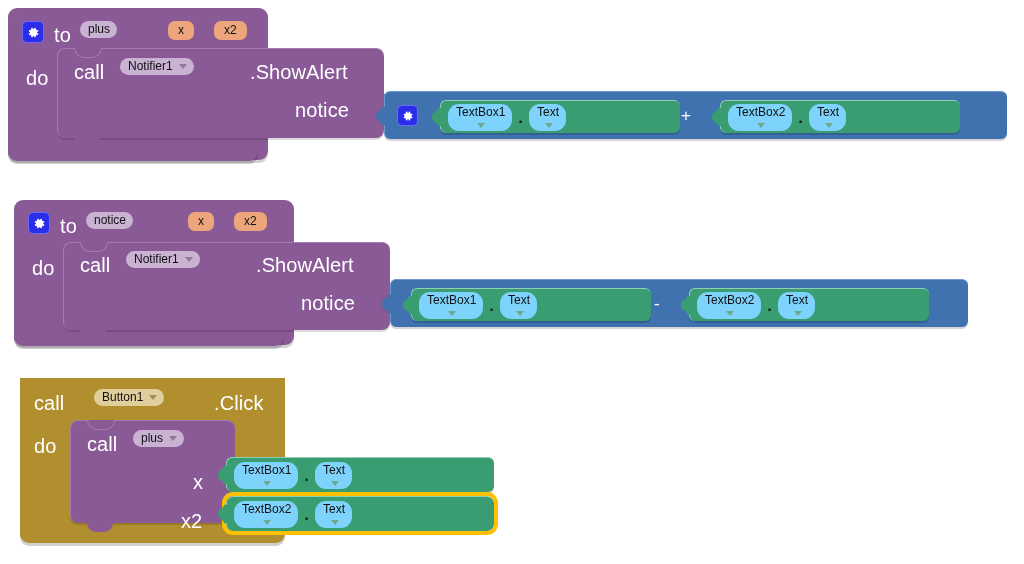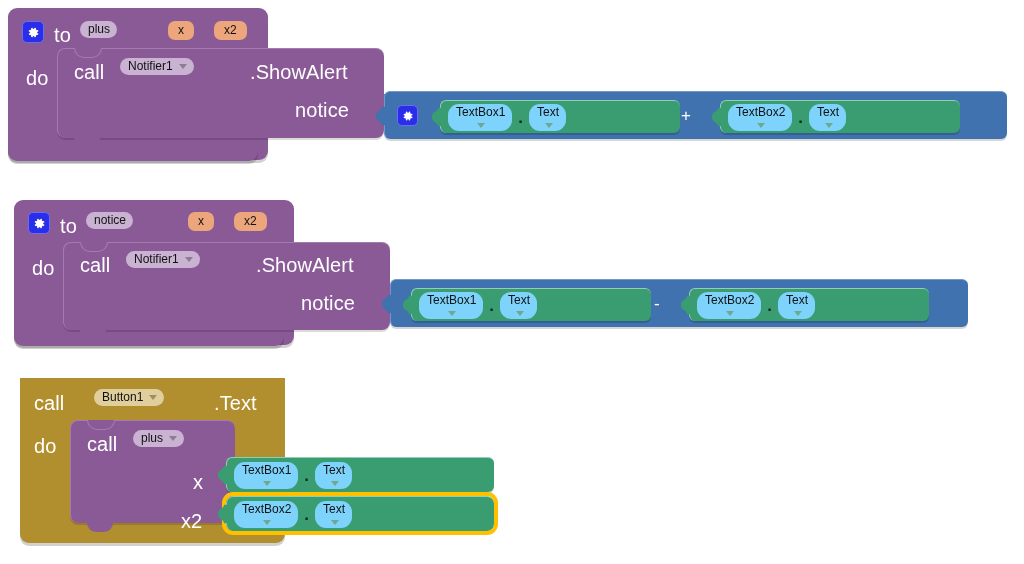--- a/index.html
+++ b/index.html
@@ -350,21 +350,21 @@
 
   <div class="blk event" style="left:20px;top:378px;width:265px;height:165px;">
 
     <span class="lbl" style="left:14px;top:15px;">call</span>
 
     <span class="chip gold" style="position:absolute;left:74px;top:11px;text-align:right;">
       <span>Button1</span>
       <i class="caret"></i>
     </span>
 
-    <span class="lbl" style="left:194px;top:15px;">.Text</span>
+    <span class="lbl" style="left:194px;top:15px;">.Click</span>
 
     <span class="lbl" style="left:14px;top:58px;">do</span>
 
     <div class="skirt" style="width:265px;height:24px;background:#b18e2e;"></div>
   </div>
 
   <div class="blk callblk" style="left:70px;top:420px;width:165px;height:103px;">
     <div class="topnotch"></div>
     <div class="botnotch"></div>
 

